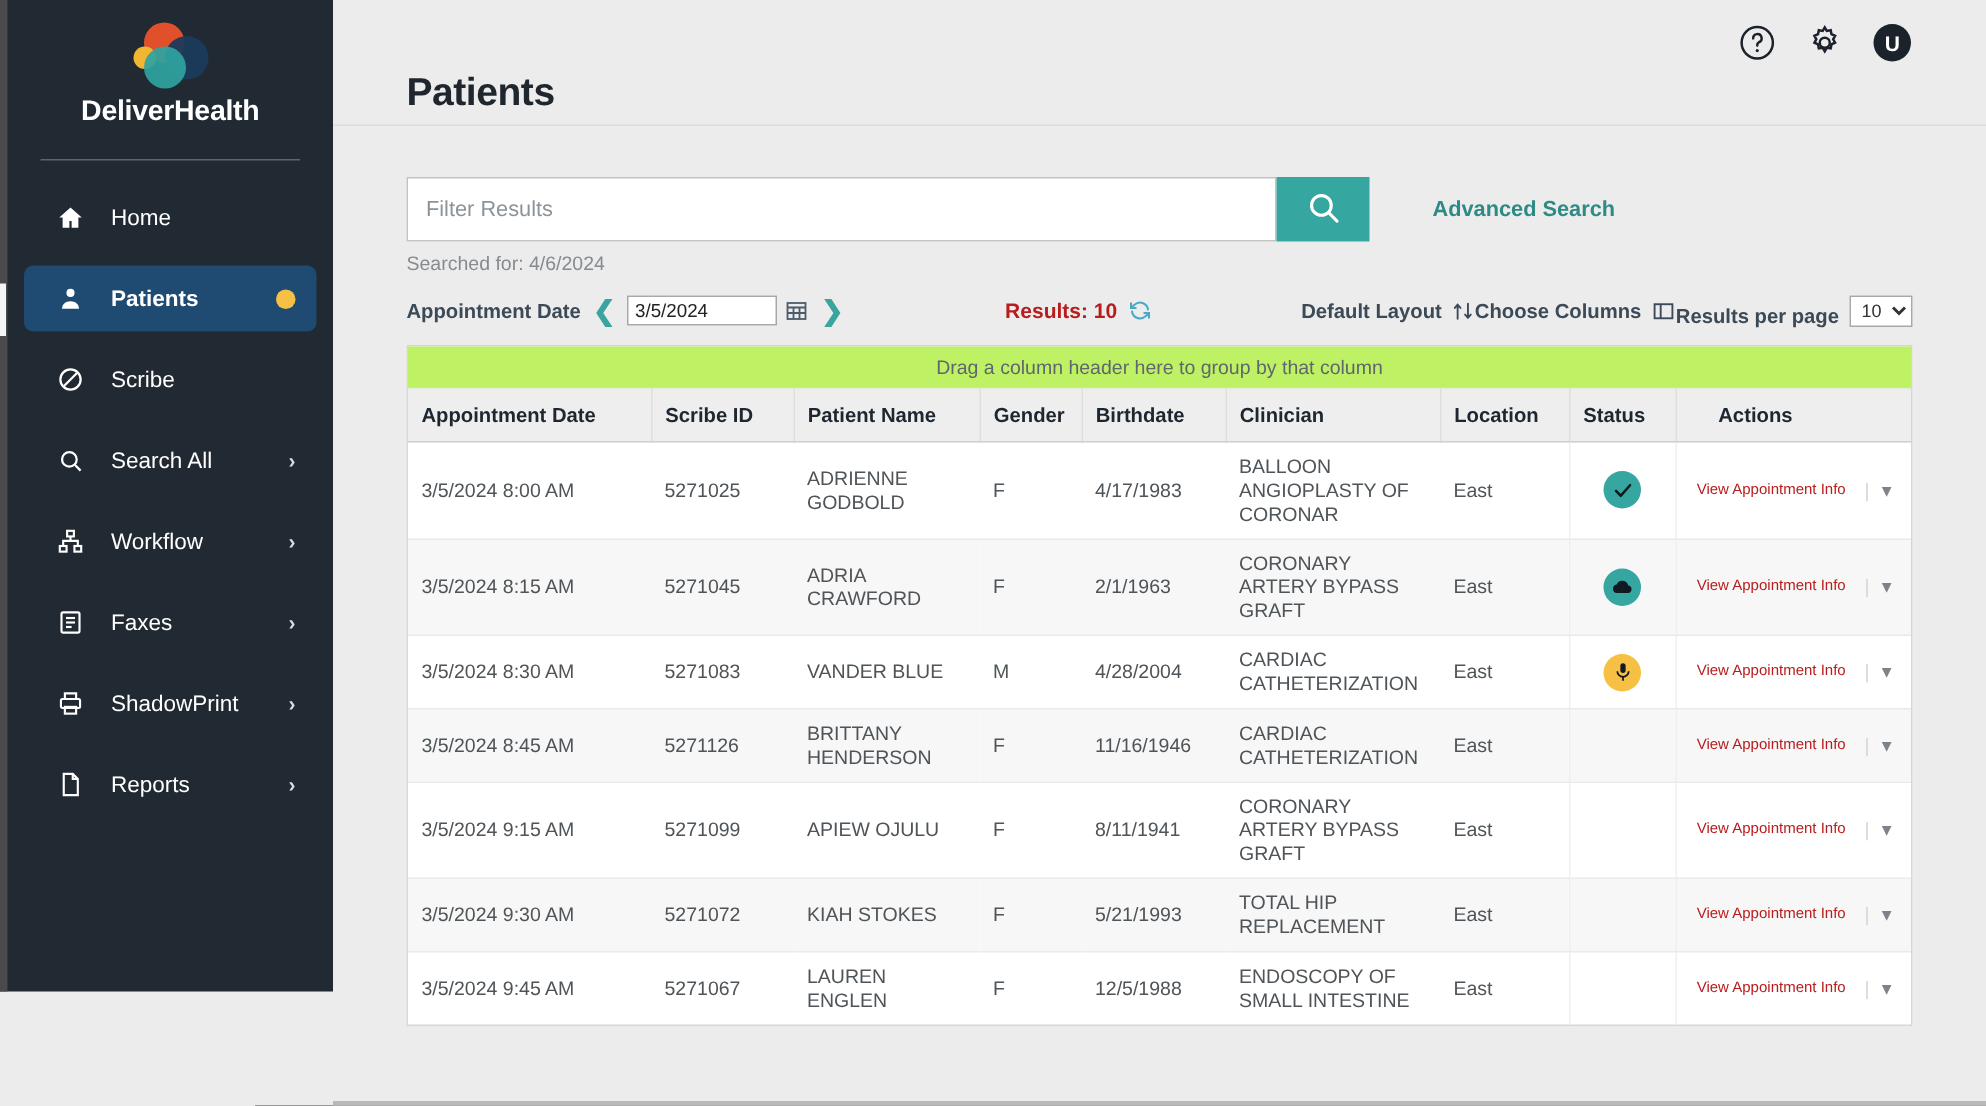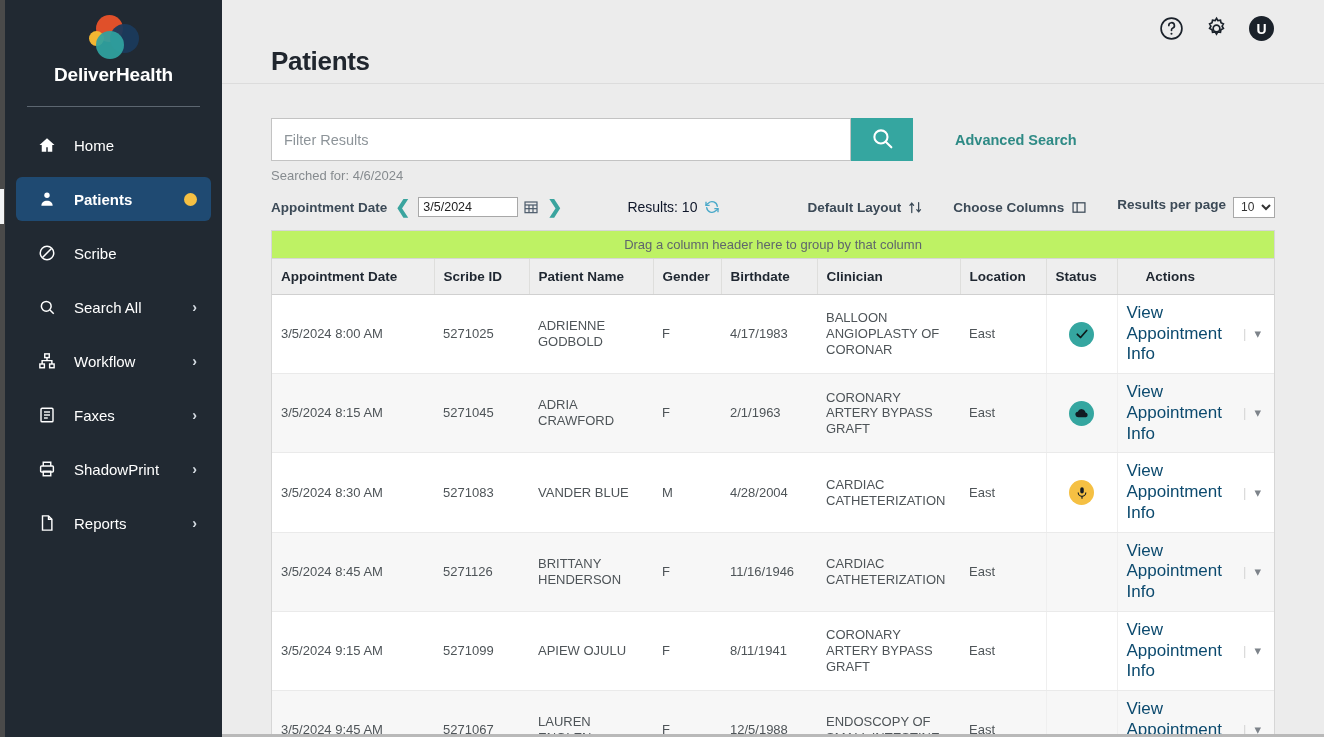--- a/index.html
+++ b/index.html
@@ -15,21 +15,21 @@
     width: 1324px; height: 737px;
     background: #ececec;
     display: flex;
   }
 
   
   .sidebar {
     position: relative;
     width: 222px;
     min-width: 222px;
-    height: 737px;
+    height: 661px;
     background: #212932;
     color: #ffffff;
     padding-top: 0;
     border-left: 5px solid #4a4a4a;
   }
   .logo-area {
     padding-top: 14px;
     text-align: center;
   }
   .logo-mark {
@@ -204,28 +204,27 @@
     font-family: "Liberation Sans", sans-serif;
     outline: none;
   }
   .cal-btn {
     width: 16px; height: 16px;
     margin-left: 5px;
     cursor: pointer;
     line-height: 0;
   }
   .ctrl-spacer { flex: 1; }
-  .results-count { font-weight: normal; font-size: 14px; color: #0f172a; }
+  .results-count { font-weight: bold; font-size: 14px; color: #b91c1c; }
   .refresh-icon { margin-left: 7px; cursor: pointer; line-height: 0; }
   .ctrl-item {
-    display: flex; align-items: flex-start;
+    display: flex; align-items: flex-end;
     font-weight: bold; font-size: 13.5px;
     color: #3c4a57;
     cursor: pointer;
-    margin-left: 30px;
   }
   .ctrl-item .gi { margin-left: 7px; line-height: 0; }
   .per-page-select {
     margin-left: 7px;
     height: 21px;
     width: 42px;
     border: 1px solid #a8a8a8;
     background: #fff;
     font-size: 12px;
     font-family: "Liberation Sans", sans-serif;
@@ -278,24 +277,25 @@
   td.col-status {
     border-left: 1px solid #efefef;
     border-right: 1px solid #efefef;
     text-align: center;
   }
   td.col-actions { color: #9aa0a6; }
   .action-cell {
     display: flex; align-items: center; justify-content: flex-start;
   }
   .action-link {
-    color: #0c4a6e;
-    font-size: 17px;
+    color: #b91c1c;
+    font-size: 10px;
     cursor: pointer;
     flex: 1;
+    text-align: center;
   }
   .action-sep { color: #d6d6d6; margin: 0 8px; }
   .action-caret { color: #7d838a; font-size: 13px; cursor: pointer; padding-right: 4px; }
 
   .badge {
     width: 25px; height: 25px;
     border-radius: 50%;
     display: inline-flex;
     align-items: center; justify-content: center;
   }
@@ -643,20 +643,37 @@
                 <td class="col-status"></td>
                 <td class="col-actions">
                   <div class="action-cell">
                     <span class="action-link">View Appointment Info</span>
                     <span class="action-sep">|</span>
                     <span class="action-caret">▾</span>
                   </div>
                 </td>
               </tr>
               <tr>
+                <td>3/5/2024 9:30 AM</td>
+                <td>5271072</td>
+                <td>KIAH STOKES</td>
+                <td>F</td>
+                <td>5/21/1993</td>
+                <td>TOTAL HIP REPLACEMENT</td>
+                <td>East</td>
+                <td class="col-status"></td>
+                <td class="col-actions">
+                  <div class="action-cell">
+                    <span class="action-link">View Appointment Info</span>
+                    <span class="action-sep">|</span>
+                    <span class="action-caret">▾</span>
+                  </div>
+                </td>
+              </tr>
+              <tr>
                 <td>3/5/2024 9:45 AM</td>
                 <td>5271067</td>
                 <td>LAUREN ENGLEN</td>
                 <td>F</td>
                 <td>12/5/1988</td>
                 <td>ENDOSCOPY OF SMALL INTESTINE</td>
                 <td>East</td>
                 <td class="col-status"></td>
                 <td class="col-actions">
                   <div class="action-cell">

